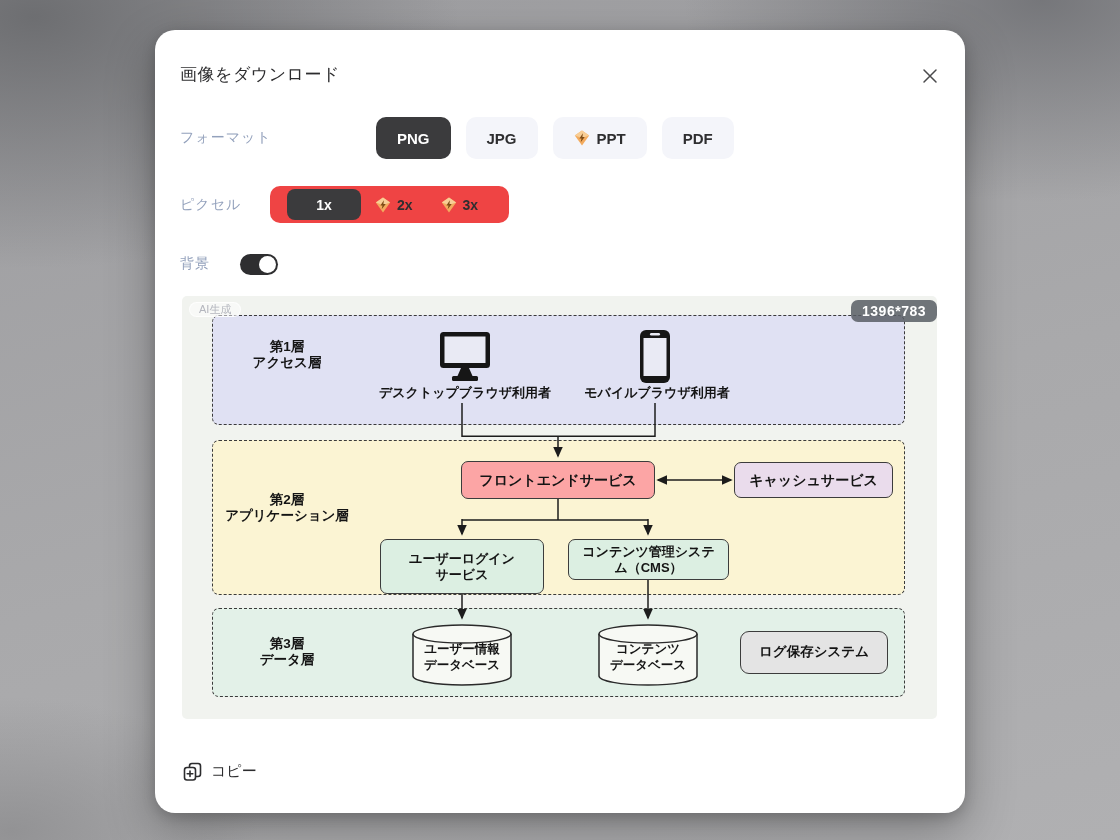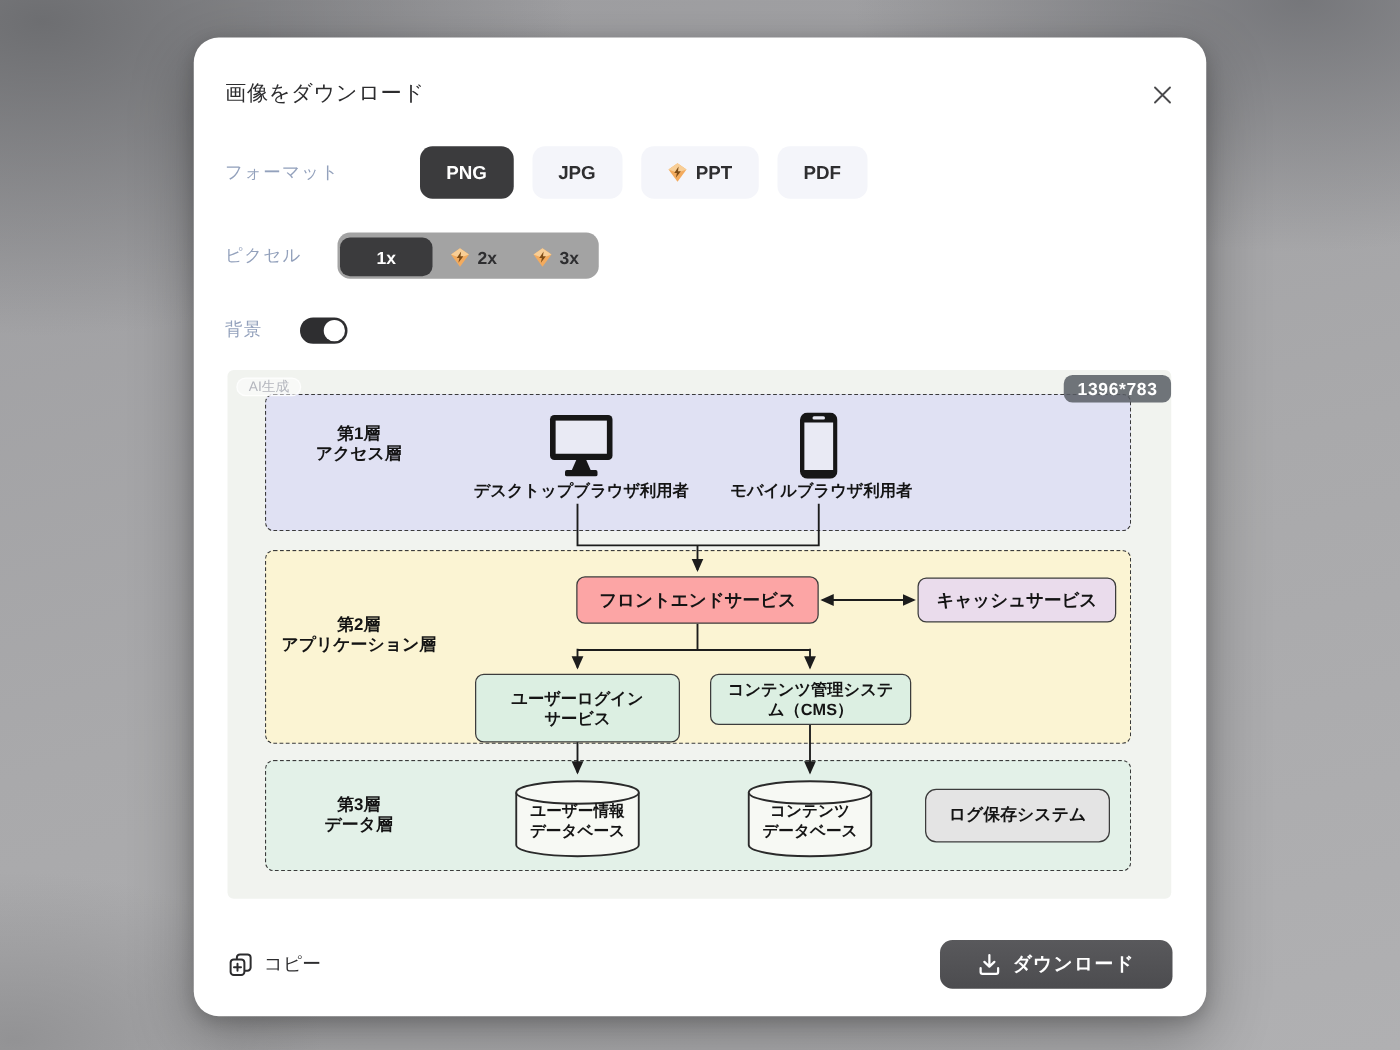--- a/index.html
+++ b/index.html
@@ -22,29 +22,29 @@
 
   .row { position:absolute; left:25px; display:flex; align-items:center; }
   .row-label { font-size:14px; color:#93a1bc; letter-spacing:1px; flex:0 0 auto; }
   .row-format { top:87px; height:42px;gap:28px; }
   .row-format .row-label { width:128px; }
   .row-pixel { top:156px; height:37px; }
   .row-pixel .row-label { width:90px; }
   .row-bg { top:219px; height:30px; }
   .row-bg .row-label { width:60px; }
 
-  .fmt-buttons { display:flex; gap:15px; }
+  .fmt-buttons { display:flex; gap:15px;margin-left:40px; }
   .fmt-btn {
     height:42px; padding:0 21px; border:none; border-radius:10px; cursor:pointer;
     background:#f4f5fa; color:#2e2e30; font-size:15px; font-weight:600;
     font-family:inherit; display:flex; align-items:center; gap:7px;
   }
   .fmt-btn.selected { background:#3b3b3d; color:#ffffff; font-weight:700; }
 
-  .pixel-group { display:flex; align-items:flex-end; background:#a3a3a3; border-radius:10px; padding:2px; height:37px; }
+  .pixel-group { display:flex; align-items:center; background:#ef4444; border-radius:10px; padding:17px; height:37px; }
   .px-btn {
     height:31px; border:none; border-radius:8px; cursor:pointer; background:transparent;
     color:#2e2e30; font-size:14px; font-weight:600; font-family:inherit;
     display:flex; align-items:center; gap:6px; padding:0 14px;
   }
   .px-btn.selected { background:#3b3b3d; color:#fff; font-weight:700; width:74px; justify-content:center; }
 
   .gem { display:inline-flex; width:16px; height:16px; }
 
   .toggle { position:relative; width:38px; height:21px; border-radius:11px; background:#2e2e30; cursor:pointer; flex:0 0 auto; }
@@ -257,22 +257,15 @@
 
     <button class="copy-btn">
       <svg width="21" height="21" viewBox="0 0 21 21">
         <rect x="7.5" y="2.5" width="11" height="13" rx="2.5" fill="#ffffff" stroke="#2c2c2e" stroke-width="1.6"></rect>
         <rect x="2.5" y="6.5" width="11" height="12.5" rx="2.5" fill="#ffffff" stroke="#2c2c2e" stroke-width="1.6"></rect>
         <path d="M8 10 v5.5 M5.2 12.75 h5.6" stroke="#2c2c2e" stroke-width="1.6" stroke-linecap="round"></path>
       </svg>
       <span>コピー</span>
     </button>
 
-    <button class="download-btn">
-      <svg width="19" height="19" viewBox="0 0 19 19">
-        <path d="M9.5 2 v9 M5.5 7.5 L9.5 11.3 L13.5 7.5" stroke="#ffffff" stroke-width="1.8" fill="none" stroke-linecap="round" stroke-linejoin="round"></path>
-        <path d="M2.5 12.5 v3 a1.5 1.5 0 0 0 1.5 1.5 h11 a1.5 1.5 0 0 0 1.5 -1.5 v-3" stroke="#ffffff" stroke-width="1.8" fill="none" stroke-linecap="round"></path>
-      </svg>
-      <span>ダウンロード</span>
-    </button>
 
   </div>
 </div>
 
 </body></html>

